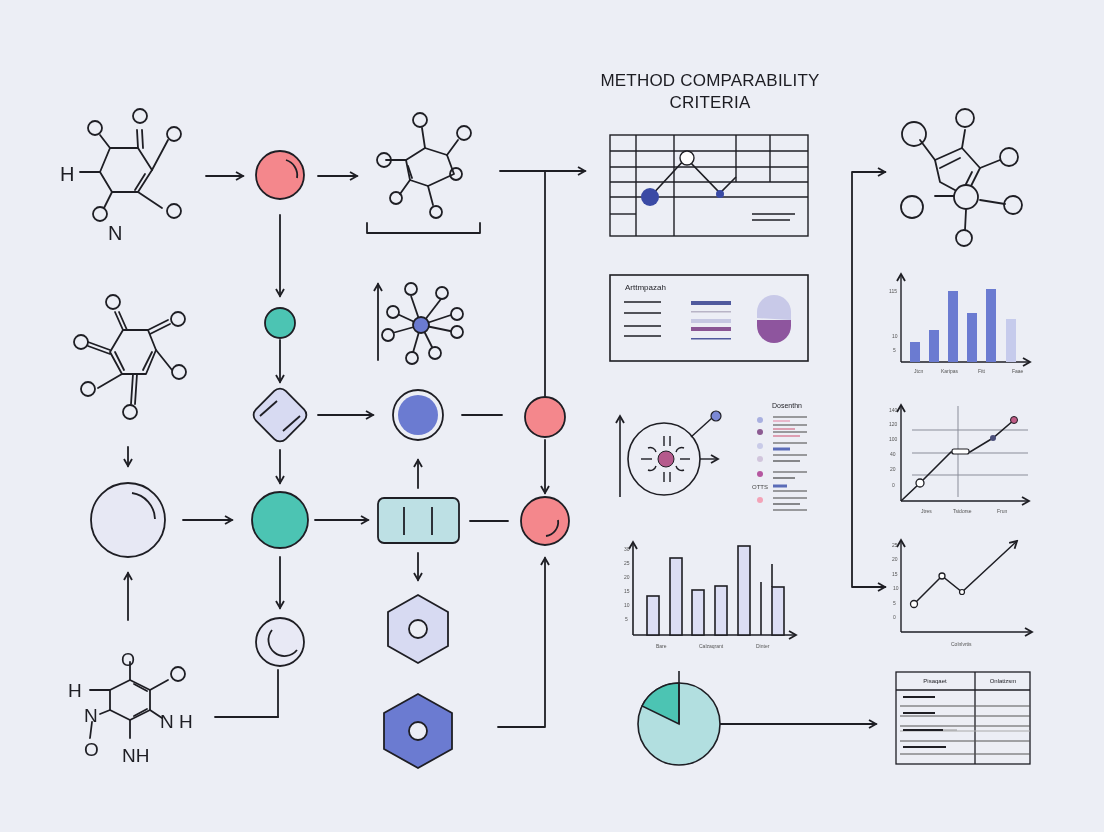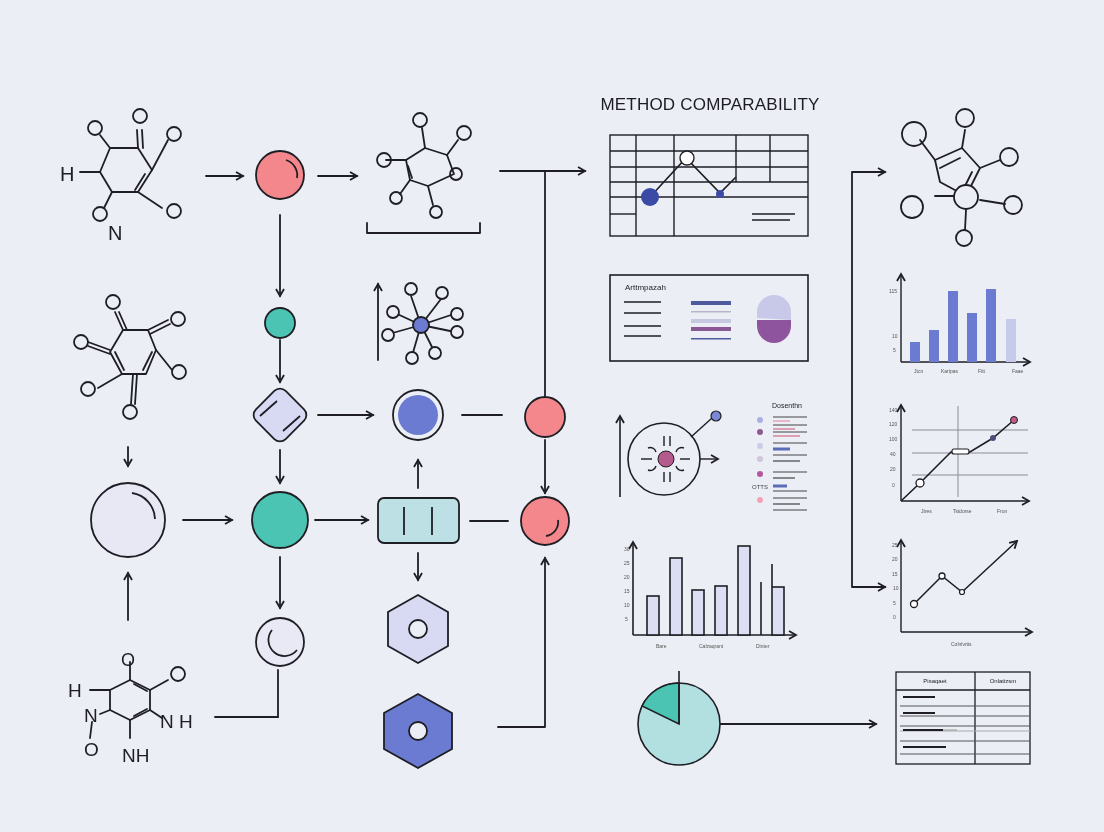--- a/index.html
+++ b/index.html
@@ -1,24 +1,25 @@
 <!DOCTYPE html>
 <html><head>
 <meta charset="utf-8">
 <style>
   html,body{margin:0;padding:0;}
   body{width:1104px;height:832px;background:#eceef5;overflow:hidden;position:relative;font-family:"Liberation Sans",sans-serif;}
   svg{position:absolute;left:0;top:0;}
-  .title{position:absolute;left:590px;top:70px;width:240px;text-align:center;font-size:17px;line-height:22px;color:#1c1c22;letter-spacing:0.2px;margin-top:24px;}
+  .title{position:absolute;left:590px;top:70px;width:240px;text-align:center;font-size:17px;line-height:22px;color:#1c1c22;letter-spacing:0.2px;}
 </style>
 </head>
 <body>
 
 <div class="title">
   <div>METHOD COMPARABILITY</div>
+  <div>CRITERIA</div>
 </div>
 
 <svg width="1104" height="832" viewBox="0 0 1104 832">
   <defs>
     <marker id="ah" markerWidth="10" markerHeight="10" refX="8" refY="5" orient="auto" markerUnits="userSpaceOnUse">
       <path d="M1,1 L8,5 L1,9" fill="none" stroke="#1e1e24" stroke-width="1.8"></path>
     </marker>
   </defs>
   <g stroke="#1e1e24" stroke-width="1.8" fill="none" stroke-linecap="round" stroke-linejoin="round">
 

